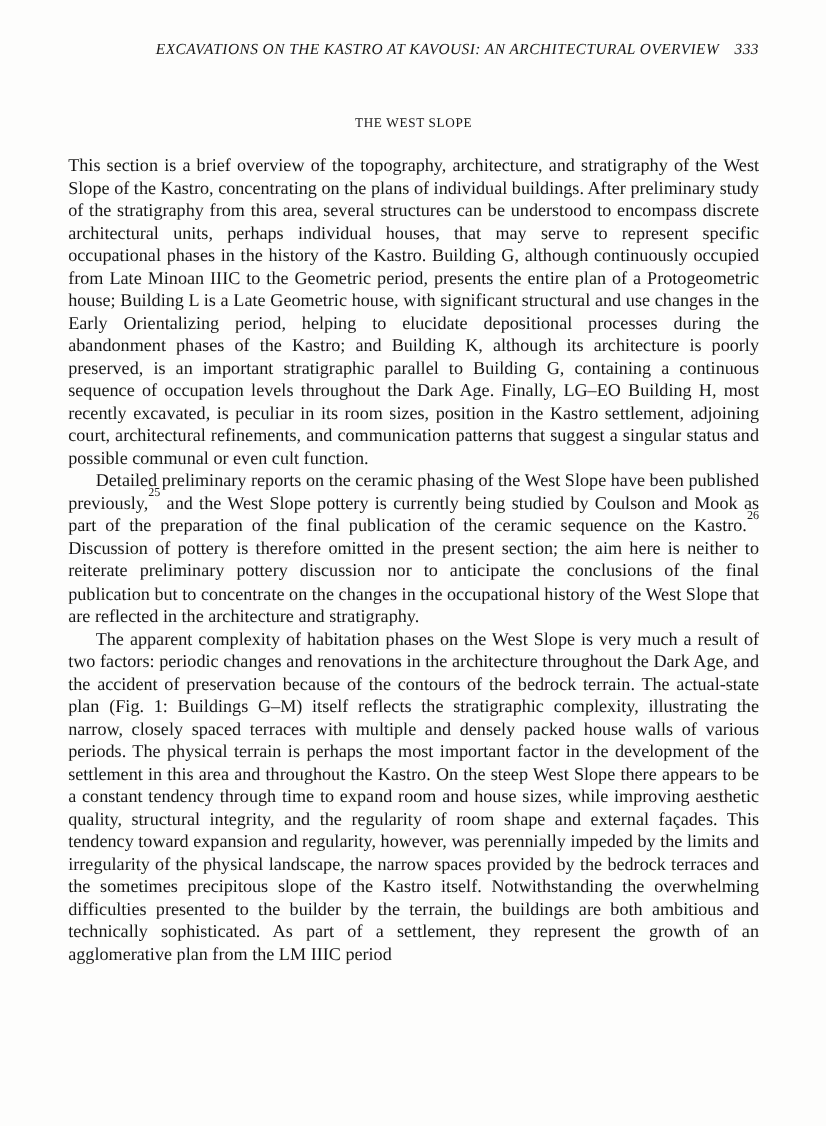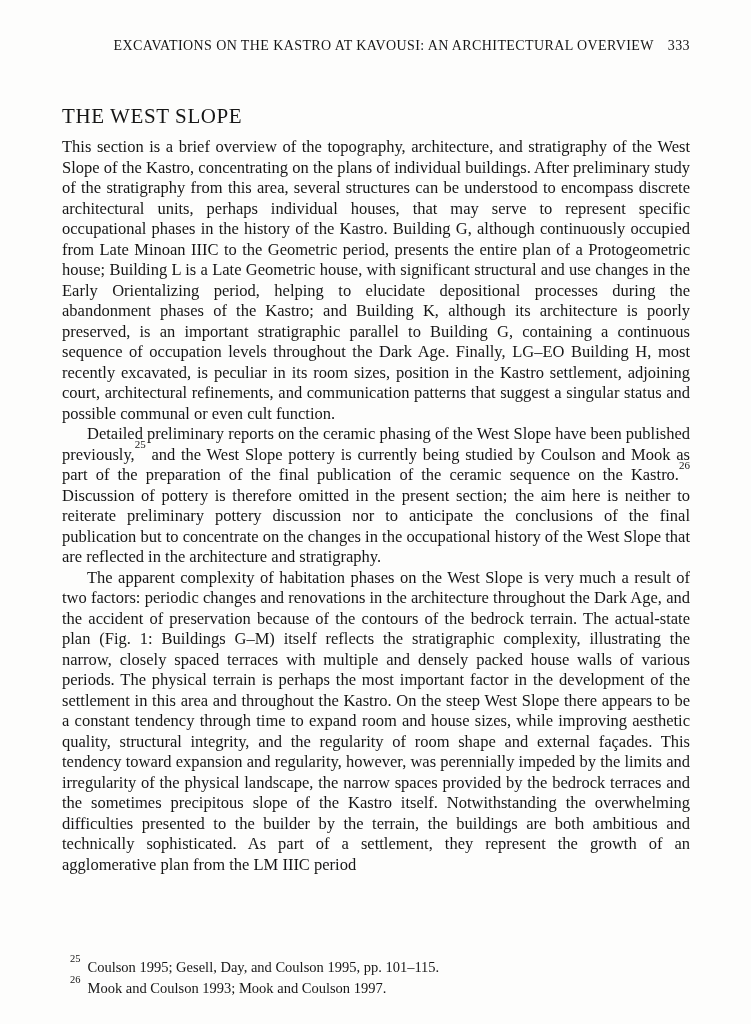--- a/index.html
+++ b/index.html
@@ -22,42 +22,43 @@
   }
   .running-head {
     display: flex;
     justify-content: flex-end;
     align-items: baseline;
     gap: 14px;
     font-size: 14px;
     letter-spacing: 0.4px;
     white-space: nowrap;
     margin: 0 0 19px 0;
+    font-style: italic;
   }
   .body-text {
     font-size: 16.5px;
     line-height: 20.5px;
     text-align: justify;
     margin: 0;
     text-indent: 0;
   }
   .indent { text-indent: 25px; }
   .author {
     text-align: right;
     font-variant: small-caps;
     font-size: 17.5px;
     letter-spacing: 0.6px;
     margin: 19px 0 0 0;
   }
   .section-heading {
-    text-align: left;
-    font-size: 21px;
+    text-align: center;
+    font-size: 12px;
     font-weight: normal;
     letter-spacing: 0.6px;
-    margin: 31px 0 8px 0;
+    margin: 31px 0 21px 0;
   }
   .body-text sup {
     font-size: 11px;
     line-height: 0;
     position: relative;
     top: -5px;
   }
   .footnotes {
     margin-top: auto;
     font-size: 14.5px;
@@ -88,18 +89,14 @@
 
 
   <h2 class="section-heading">THE WEST SLOPE</h2>
 
   <p class="body-text">This section is a brief overview of the topography, architecture, and stratigraphy of the West Slope of the Kastro, concentrating on the plans of individual buildings.  After preliminary study of the stratigraphy from this area, several structures can be understood to encompass discrete architectural units, perhaps individual houses, that may serve to represent specific occupational phases in the history of the Kastro.  Building G, although continuously occupied from Late Minoan IIIC to the Geometric period, presents the entire plan of a Protogeometric house; Building L is a Late Geometric house, with significant structural and use changes in the Early Orientalizing period, helping to elucidate depositional processes during the abandonment phases of the Kastro; and Building K, although its architecture is poorly preserved, is an important stratigraphic parallel to Building G, containing a continuous sequence of occupation levels throughout the Dark Age.  Finally, LG–EO Building H, most recently excavated, is peculiar in its room sizes, position in the Kastro settlement, adjoining court, architectural refinements, and communication patterns that suggest a singular status and possible communal or even cult function.</p>
 
   <p class="body-text indent"><span>Detailed preliminary reports on the ceramic phasing of the West Slope have been published previously,</span><sup>25</sup><span> and the West Slope pottery is currently being studied by Coulson and Mook as part of the preparation of the final publication of the ceramic sequence on the Kastro.</span><sup>26</sup><span> Discussion of pottery is therefore omitted in the present section; the aim here is neither to reiterate preliminary pottery discussion nor to anticipate the conclusions of the final publication but to concentrate on the changes in the occupational history of the West Slope that are reflected in the architecture and stratigraphy.</span></p>
 
   <p class="body-text indent">The apparent complexity of habitation phases on the West Slope is very much a result of two factors: periodic changes and renovations in the architecture throughout the Dark Age, and the accident of preservation because of the contours of the bedrock terrain.  The actual-state plan (Fig. 1: Buildings G–M) itself reflects the stratigraphic complexity, illustrating the narrow, closely spaced terraces with multiple and densely packed house walls of various periods.  The physical terrain is perhaps the most important factor in the development of the settlement in this area and throughout the Kastro.  On the steep West Slope there appears to be a constant tendency through time to expand room and house sizes, while improving aesthetic quality, structural integrity, and the regularity of room shape and external façades.  This tendency toward expansion and regularity, however, was perennially impeded by the limits and irregularity of the physical landscape, the narrow spaces provided by the bedrock terraces and the sometimes precipitous slope of the Kastro itself.  Notwithstanding the overwhelming difficulties presented to the builder by the terrain, the buildings are both ambitious and technically sophisticated.  As part of a settlement, they represent the growth of an agglomerative plan from the LM IIIC period</p>
 
-  <div class="footnotes">
-    <p class="footnote"><sup>25</sup><span>Coulson 1995; Gesell, Day, and Coulson 1995, pp. 101–115.</span></p>
-    <p class="footnote"><sup>26</sup><span>Mook and Coulson 1993; Mook and Coulson 1997.</span></p>
-  </div>
 
 </div>
 
 </body></html>

